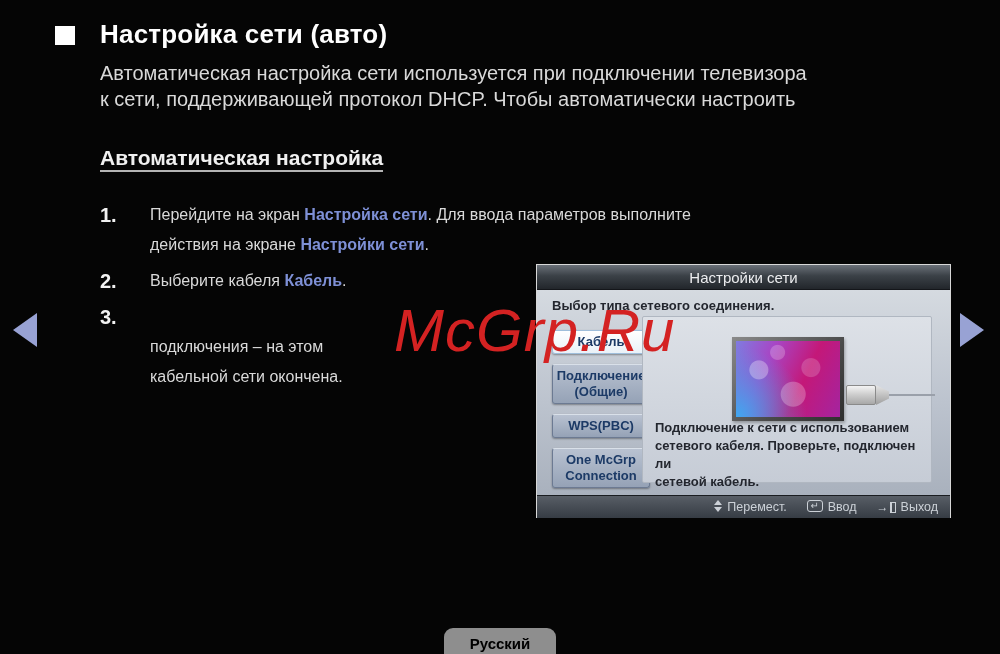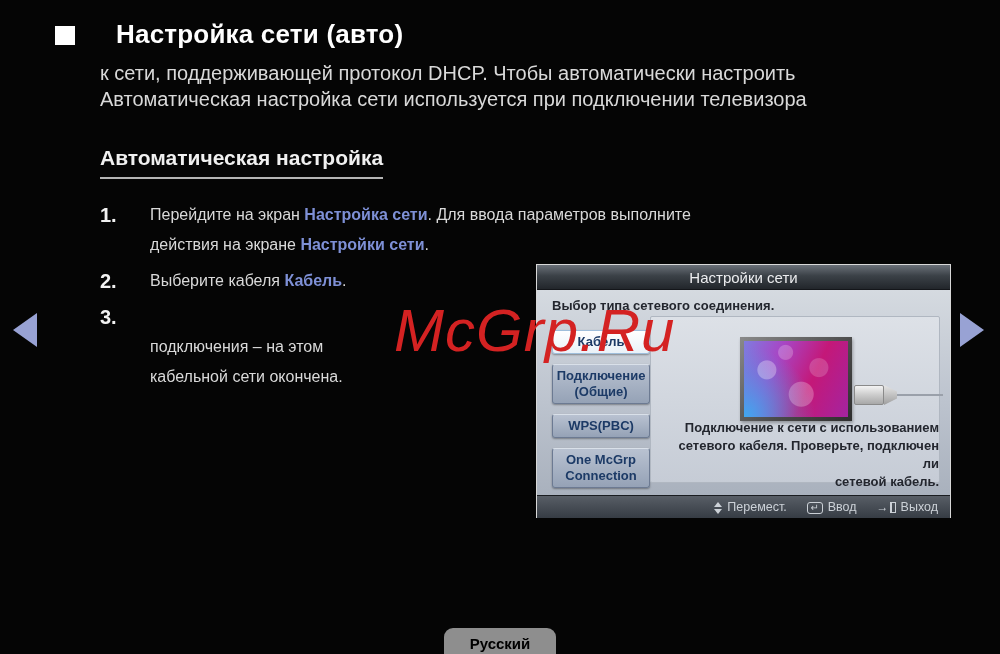--- a/index.html
+++ b/index.html
@@ -7,27 +7,26 @@
   .page {
     position:relative; width:1000px; height:654px; background:#050505;
     font-family:"Liberation Sans", sans-serif; overflow:hidden;
   }
 
   
   .bullet-square { position:absolute; left:55px; top:26px; width:20px; height:19px; background:#ffffff; }
   .page-title {
     position:absolute; left:100px; top:19px; font-size:26px; font-weight:bold; color:#ffffff;
     letter-spacing:0.2px;
-    margin-left:16px;
   }
   .intro { position:absolute; left:100px; top:60px; font-size:20px; color:#d9d9d9; line-height:26px; }
   .subheading {
     position:absolute; left:100px; top:146px; display:inline-block;
     font-size:21px; font-weight:bold; color:#f0f0f0;
-    padding-bottom:7px; border-bottom:2px solid #b5b5b5;
+    border-bottom:2px solid #b5b5b5;
   }
   .steps { position:absolute; left:100px; top:200px; }
   .step { display:flex; margin-bottom:6px; }
   .step-number { width:50px; font-size:20px; font-weight:bold; color:#f2f2f2; line-height:30px; }
   .step-text { font-size:16px; color:#d9d9d9; line-height:30px; }
   .link { color:#7e90d6; font-weight:bold; }
 
   
   .arrow-left {
     position:absolute; left:13px; top:313px; width:0; height:0; cursor:pointer;
@@ -66,23 +65,23 @@
     font-size:13px; font-weight:bold; color:#1c3a66; line-height:16px;
     background:linear-gradient(180deg,#b9c2d1 0%,#95a2b6 100%);
     border:1px solid #6c7a92; border-top-color:#d9e0e9;
     box-shadow:0 1px 2px rgba(0,0,0,0.35);
   }
   .dlg-btn.selected {
     background:linear-gradient(180deg,#ffffff 0%,#e9f1f8 100%);
     border:1px solid #9fbedb;
   }
   .right-panel {
-    position:absolute; left:113px; top:26px; width:290px; height:167px;
+    position:absolute; left:105px; top:26px; width:290px; height:167px;
     background:linear-gradient(180deg,#dde1e7 0%,#c6ccd6 100%);
-    border:1px solid #b0b7c1; border-radius:2px;text-align:right;
+    border:1px solid #b0b7c1; border-radius:2px;
   }
   .tv-frame {
     position:absolute; left:89px; top:20px; width:112px; height:84px;
     background:linear-gradient(135deg,#8a8a8a 0%,#4a4a4a 60%,#2e2e2e 100%);
     padding:4px; box-shadow:1px 2px 3px rgba(0,0,0,0.3);
   }
   .tv-screen {
     width:100%; height:100%;
     background:
       radial-gradient(circle at 22% 38%, rgba(255,255,255,0.30) 0 9px, rgba(255,255,255,0) 10px),
@@ -106,21 +105,21 @@
   .dlg-description {
     position:absolute; left:12px; top:102px;
     font-size:13px; font-weight:bold; color:#23262e; line-height:18px;
   }
   .dlg-footer {
     height:23px; display:flex; justify-content:flex-end; align-items:center; gap:20px;
     padding:0 12px; border-top:1px solid #1a1d21;
     background:linear-gradient(180deg,#585e66 0%,#363c44 100%);
     color:#ccd1d7; font-size:12.5px;
   }
-  .hint { display:flex; align-items:flex-end; gap:5px; }
+  .hint { display:flex; align-items:flex-start; gap:5px; }
   .move-icon { display:inline-flex; flex-direction:column; gap:2px; }
   .move-icon i { display:block; width:0; height:0; border-left:4px solid transparent; border-right:4px solid transparent; }
   .move-icon .up { border-bottom:5px solid #ccd1d7; }
   .move-icon .down { border-top:5px solid #ccd1d7; }
   .enter-icon {
     display:inline-flex; align-items:center; justify-content:center;
     width:16px; height:12px; border:1px solid #ccd1d7; border-radius:3px;
     font-size:10px; line-height:1; font-style:normal;
   }
   .exit-icon { display:inline-flex; align-items:center; gap:1px; font-style:normal; font-size:12px; }
@@ -143,22 +142,22 @@
 </style>
 </head>
 <body>
 
 <div class="page">
 
   <div class="bullet-square"></div>
   <div class="page-title">Настройка сети (авто)</div>
 
   <div class="intro">
+    <div>Автоматическая настройка сети используется при подключении телевизора</div>
     <div>к сети, поддерживающей протокол DHCP. Чтобы автоматически настроить</div>
-    <div>Автоматическая настройка сети используется при подключении телевизора</div>
   </div>
 
   <div class="subheading">Автоматическая настройка</div>
 
   <div class="steps">
     <div class="step">
       <div class="step-number">1.</div>
       <div class="step-text"><span>Перейдите на экран </span><span class="link">Настройка сети</span><span>. Для ввода параметров выполните</span><br><span>действия на экране </span><span class="link">Настройки сети</span><span>.</span></div>
     </div>
     <div class="step">

